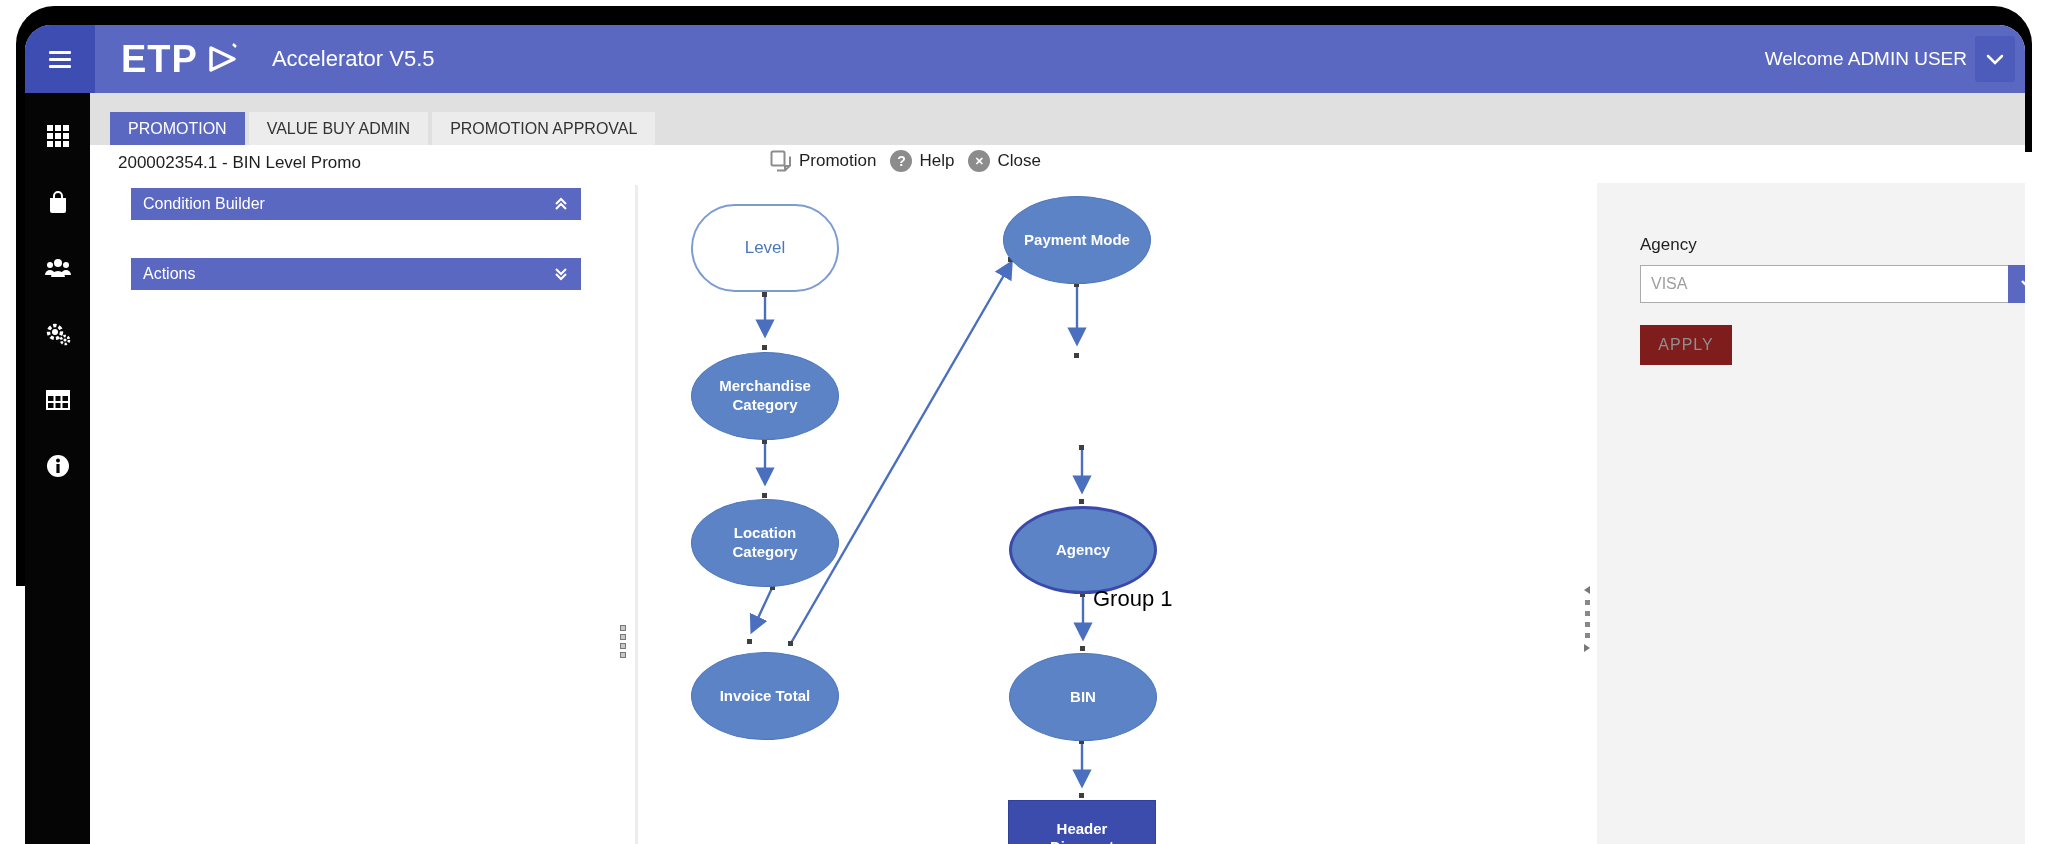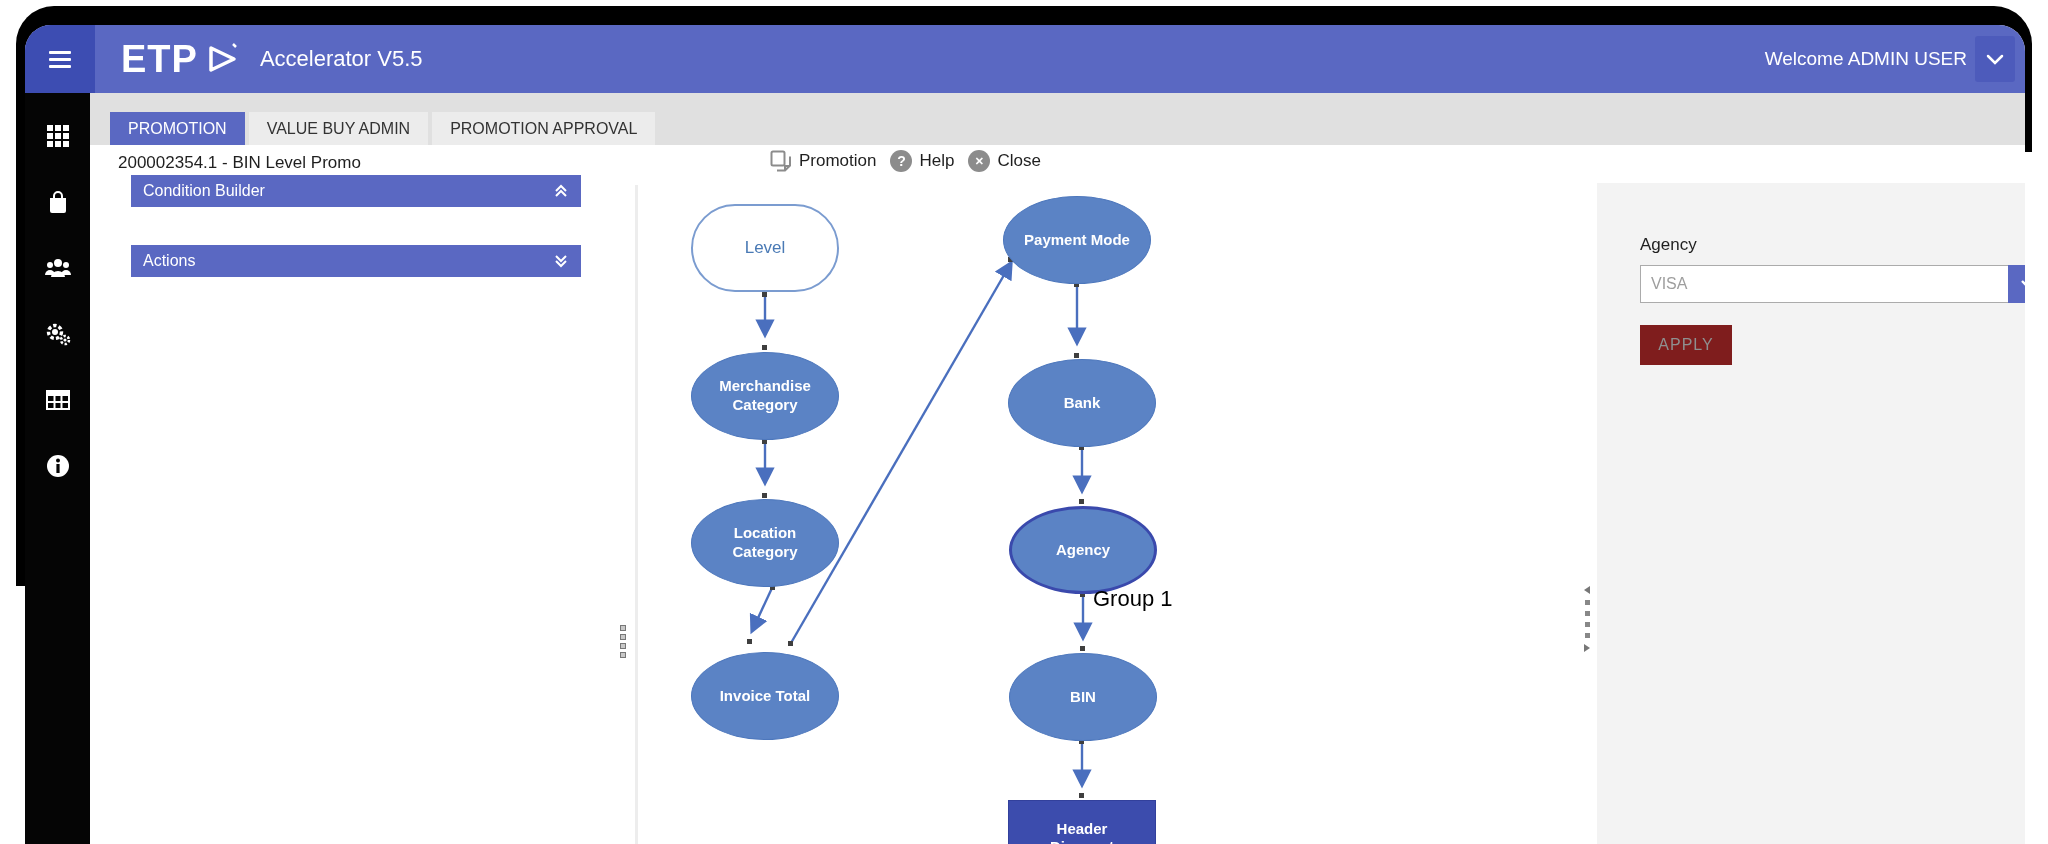--- a/index.html
+++ b/index.html
@@ -17,21 +17,21 @@
          background:#fff; border-radius:26px 26px 0 0; overflow:hidden; }
 
   
   .header { position:absolute; left:0; top:0; width:2000px; height:68px; background:#5A68C2; }
   .burger-box { position:absolute; left:0; top:0; width:70px; height:68px; background:#3D4DB2;
                 display:flex; align-items:center; justify-content:center; cursor:pointer; }
   .burger { display:flex; flex-direction:column; gap:4px; }
   .burger span { width:22px; height:3px; background:#fff; border-radius:1px; }
   .logo-wrap { position:absolute; left:96px; top:0; height:68px; display:flex; align-items:center; gap:10px; }
   .logo-etp { color:#fff; font-size:38px; font-weight:bold; letter-spacing:1px; }
-  .logo-title { color:#fff; font-size:22px; margin-left:12px; }
+  .logo-title { color:#fff; font-size:22px; margin-left:24px; }
   .welcome-wrap { position:absolute; right:10px; top:0; height:68px; display:flex; align-items:center; gap:8px; }
   .welcome-text { color:#fff; font-size:19px; }
   .welcome-caret { width:40px; height:46px; background:#4D5BBB; display:flex; align-items:center;
                    justify-content:center; border-radius:3px; cursor:pointer; }
 
   
   .sidebar { position:absolute; left:0; top:68px; width:65px; height:751px; background:#050505;
              display:flex; flex-direction:column; align-items:center; padding-top:30px; gap:40px; }
   .side-ic { width:26px; height:26px; display:flex; align-items:center; justify-content:center; cursor:pointer; }
 
@@ -47,21 +47,21 @@
 
   .title-row { position:absolute; left:0; top:0; width:100%; height:40px; }
   .promo-title { position:absolute; left:28px; top:8px; font-size:17px; color:#1f1f1f; }
   .toolbar { position:absolute; left:680px; top:5px; display:flex; align-items:center; gap:14px; }
   .tool-item { display:flex; align-items:center; gap:7px; cursor:pointer; }
   .tool-label { font-size:17px; color:#1f1f1f; }
   .circle-ic { width:22px; height:22px; border-radius:50%; background:#8C8C8C; color:#fff;
                display:flex; align-items:center; justify-content:center; font-size:14px; font-weight:bold; }
 
   
-  .accordion { position:absolute; left:41px; top:30px; width:450px; }
+  .accordion { position:absolute; left:41px; top:43px; width:450px; }
   .acc-bar { height:32px; background:#5A68C2; color:#fff; display:flex; align-items:center;
              justify-content:space-between; padding:0 12px; cursor:pointer; margin-bottom:38px; }
   .acc-label { font-size:16px; }
 
   
   .vline { position:absolute; left:545px; top:40px; width:3px; height:659px; background:#ededed; }
   .grip-l { position:absolute; left:530px; top:480px; display:flex; flex-direction:column; gap:3px; cursor:col-resize; }
   .grip-l i { width:6px; height:6px; background:#c8c8c8; border:1px solid #777; display:block; }
   .grip-r { position:absolute; left:1492px; top:440px; display:flex; flex-direction:column; align-items:center;
             gap:4px; cursor:col-resize; }
@@ -302,20 +302,19 @@
         <rect x="1055" y="621" width="5" height="5"></rect>
           <rect x="1054" y="768" width="5" height="5"></rect>
       </g>
     </svg>
 
     <div class="node start" style="left:666px; top:179px;">Level</div>
     <div class="node" style="left:666px; top:474px;">Location Category</div>
     <div class="node" style="left:666px; top:327px;">Merchandise Category</div>
     <div class="node" style="left:666px; top:627px;">Invoice Total</div>
     <div class="node" style="left:978px; top:171px;text-align:right;">Payment Mode</div>
-    <div class="node" style="left:983px; top:334px;">Bank</div>
     <div class="node selected" style="left:984px; top:481px;">Agency</div>
     <div class="node" style="left:984px; top:628px;">BIN</div>
     <div class="node rect" style="left:983px; top:775px;">Header Discount</div>
     <span class="group-label">Group 1</span>
 
   </div>
 </div>
 
 </body></html>

